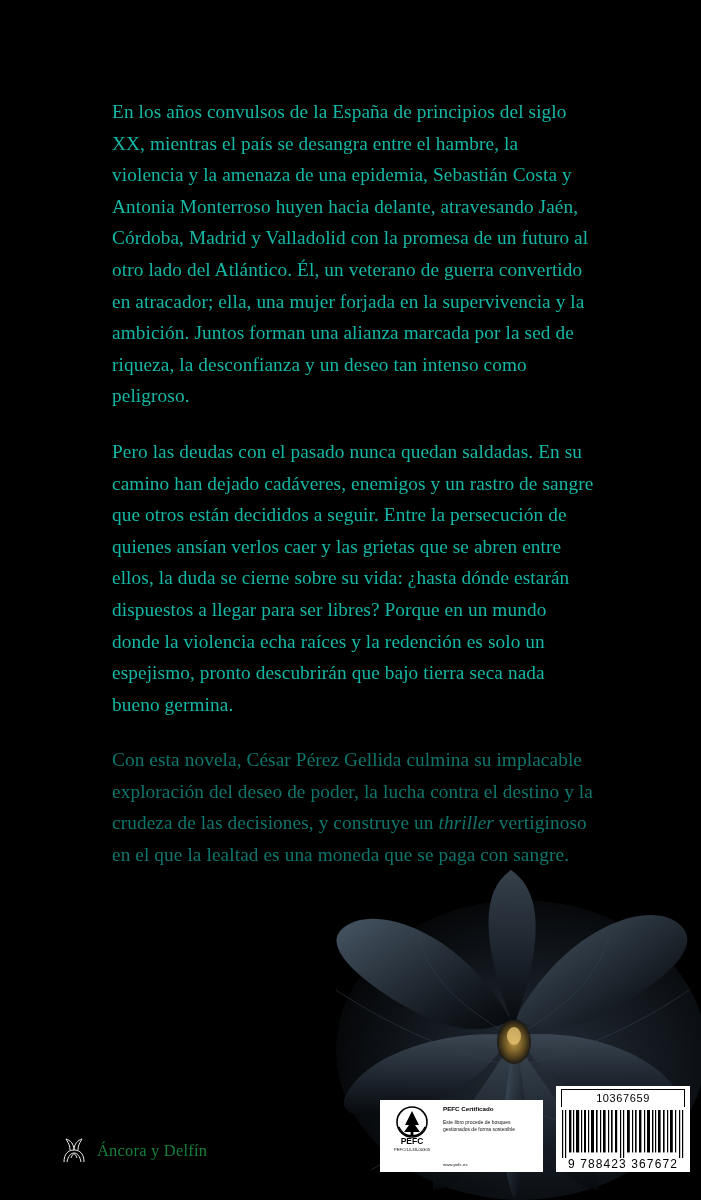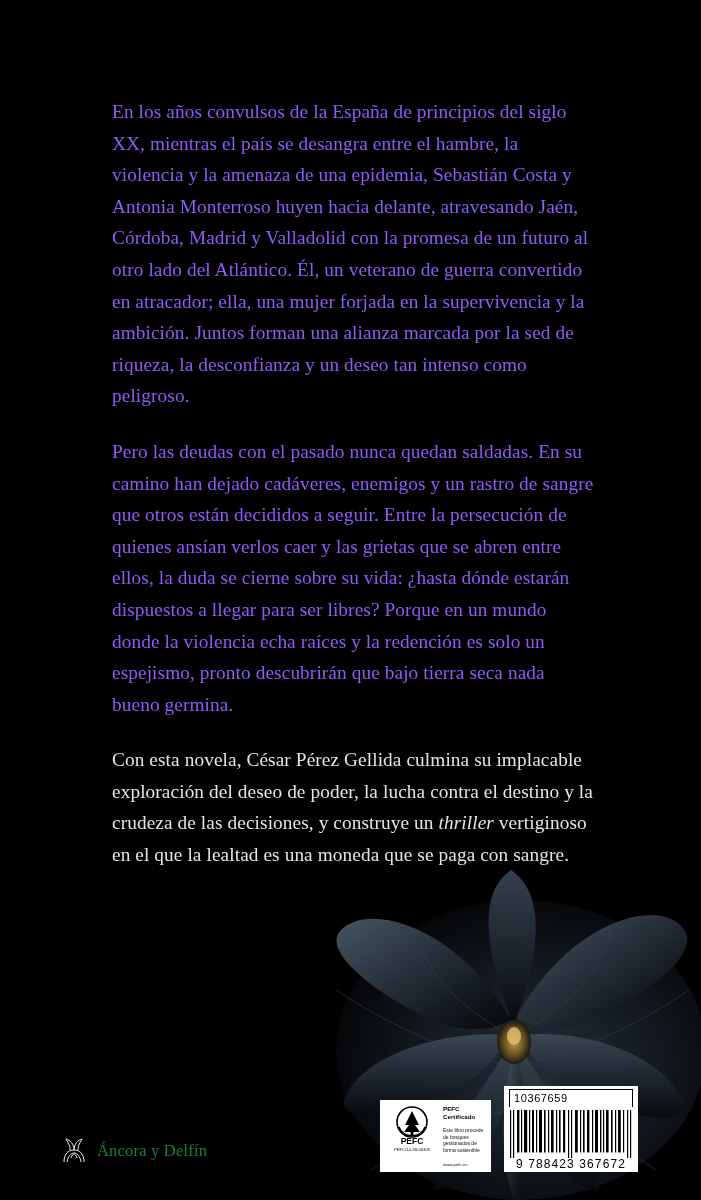--- a/index.html
+++ b/index.html
@@ -31,26 +31,26 @@
     position: absolute;
     left: 112px;
     top: 96px;
     width: 482px;
   }
   .para {
     font-size: 19.3px;
     line-height: 31.6px;
     letter-spacing: 0.1px;
     margin: 0 0 24px 0;
-    color: #8b5cf6;
+    color: #14b8a6;
     text-align: left;
   }
   .para:last-child { margin-bottom: 0; }
   .para.accent {
-    color: #e5e5e5;
+    color: #0f766e;
   }
   .para.accent .ital {
     font-style: italic;
   }
 
   
   #imprint {
     position: absolute;
     left: 60px;
     bottom: 34px;
@@ -76,21 +76,21 @@
     left: 380px;
     bottom: 28px;
     display: flex;
     align-items: flex-end;
     gap: 13px;
   }
 
   
   #pefc {
     background: #ffffff;
-    width: 111px;
+    width: 163px;
     height: 72px;
     display: flex;
     padding: 5px 5px 4px 5px;
     box-sizing: border-box;
     color: #000;
   }
   #pefc .left {
     width: 54px;
     display: flex;
     flex-direction: column;
@@ -152,21 +152,21 @@
   #barcode .top-num {
     font-family: "Liberation Sans", sans-serif;
     font-size: 11px;
     line-height: 14px;
     letter-spacing: 0.6px;
     border: 1px solid #000;
     border-bottom: none;
     padding: 1px 4px 2px 4px;
     margin: 0 0 3px 0;
     align-self: stretch;
-    text-align: left;
+    text-align: center;
   }
   #barcode .bars {
     flex: 1;
     display: block;
     width: 100%;
   }
   #barcode .isbn-num {
     font-family: "Liberation Sans", sans-serif;
     font-size: 12px;
     line-height: 12px;

